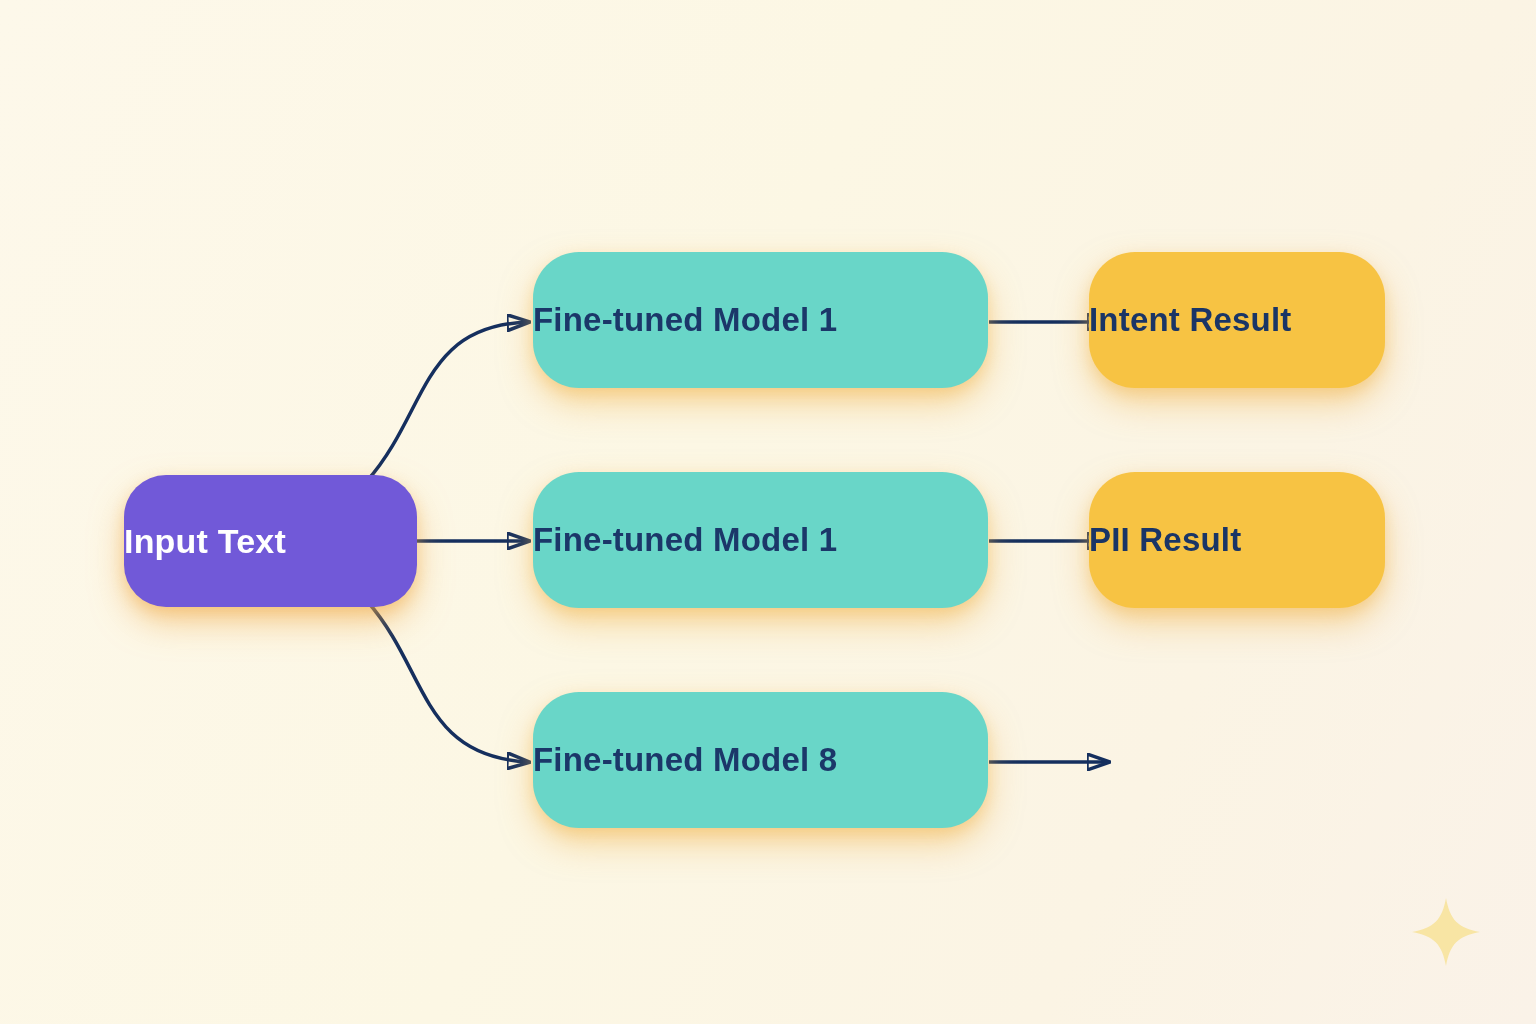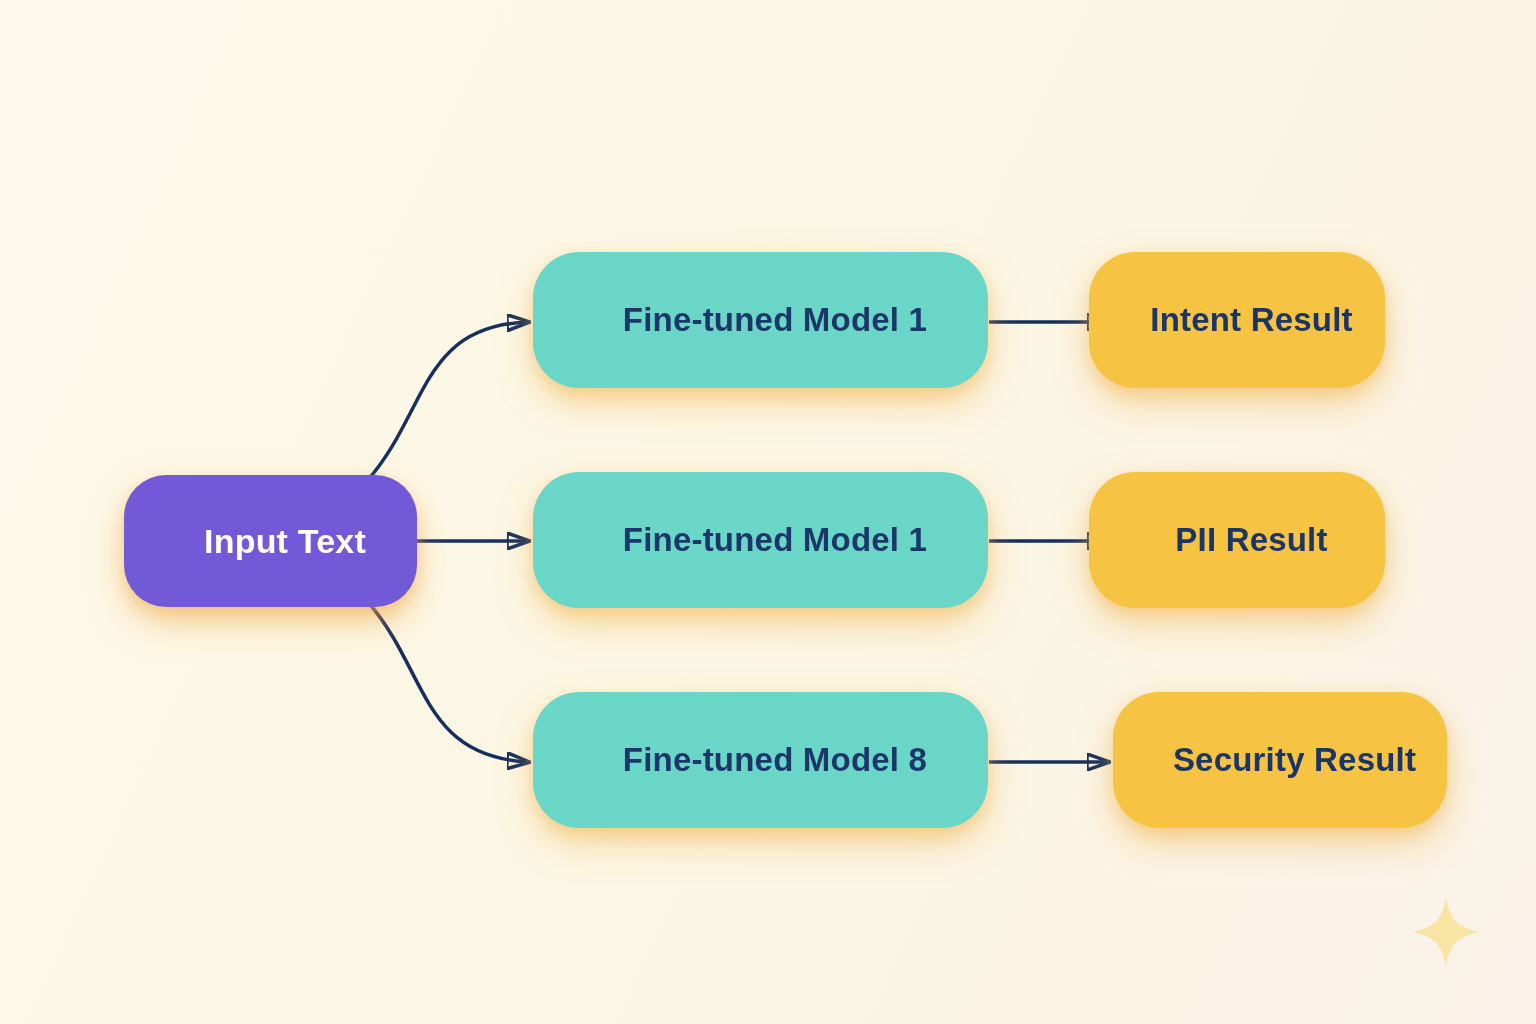--- a/index.html
+++ b/index.html
@@ -9,26 +9,24 @@
     background: linear-gradient(115deg, #FDF8EA 0%, #FCF7E4 45%, #FBF4E4 75%, #FAF2E8 100%);
     position: relative;
   }
   .canvas { position: absolute; inset: 0; }
   .edges-layer { position: absolute; left: 0; top: 0; width: 1536px; height: 1024px; }
   .edges-layer path { fill: none; stroke: #152F5E; stroke-width: 3.5; }
   .node {
     position: absolute;
     display: flex;
     align-items: center;
-    justify-content: center;
     font-weight: 700;
     border-radius: 46px;
     letter-spacing: 0.2px;
     box-shadow: 0 16px 34px -2px rgba(242,178,70,0.50), 0 6px 14px rgba(242,178,70,0.28);
-    padding-left: 29px;
   }
   .node-input {
     left: 84px; top: 475px; width: 293px; height: 132px;
     background: #7159D8; color: #FFFFFF; font-size: 34px; border-radius: 42px;
     box-shadow: 0 16px 34px -2px rgba(240,168,66,0.55), 0 6px 14px rgba(240,168,66,0.30);
     margin-left: 40px;
   }
   .node-model { left: 533px; width: 455px; height: 136px; background: #69D6C8; color: #1B3769; font-size: 33px; }
   .node-result { left: 1089px; width: 296px; height: 136px; background: #F7C343; color: #1A3566; font-size: 33px; }
   .row1 { top: 252px; }
@@ -68,21 +66,18 @@
   <div class="node node-model row3">
     <span>Fine-tuned Model 8</span>
   </div>
 
   <div class="node node-result row1">
     <span>Intent Result</span>
   </div>
   <div class="node node-result row2">
     <span>PII Result</span>
   </div>
-  <div class="node node-result row3" style="left:1113px;width:334px;">
-    <span>Security Result</span>
-  </div>
 
   <svg class="sparkle" viewBox="0 0 80 80" xmlns="http://www.w3.org/2000/svg">
     <path d="M40,6 C44,28 52,36 74,40 C52,44 44,52 40,74 C36,52 28,44 6,40 C28,36 36,28 40,6 Z" fill="#F8E5A4"></path>
   </svg>
 
 </div>
 
 </body></html>

